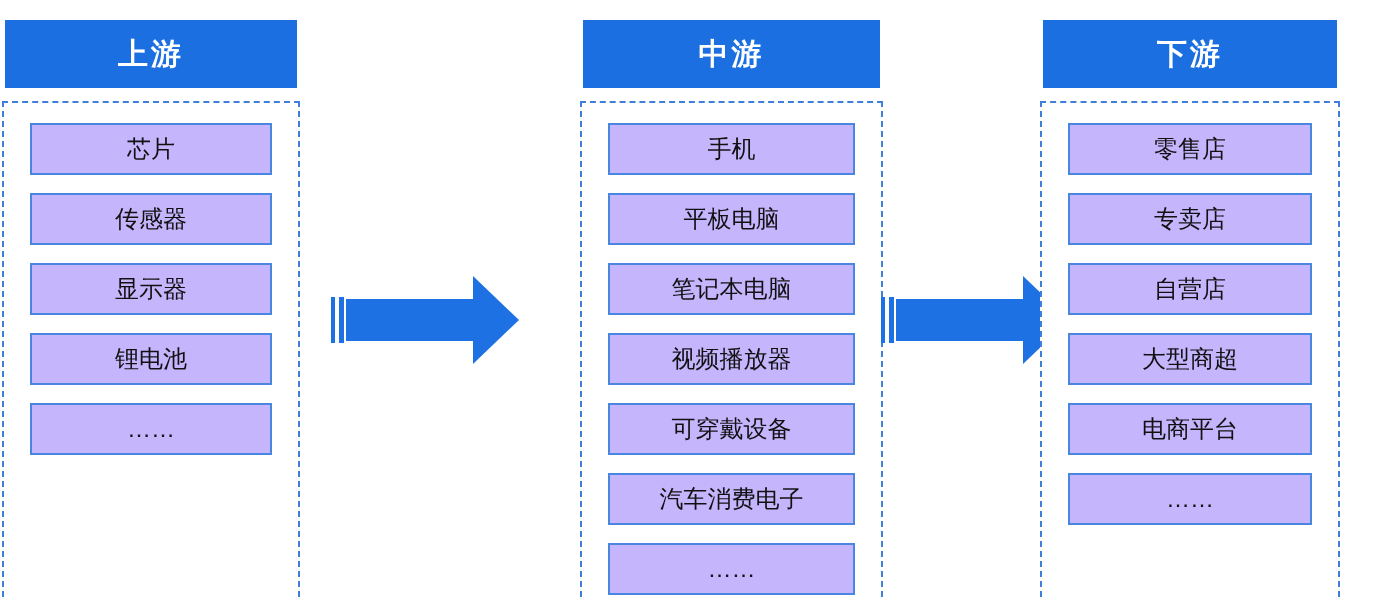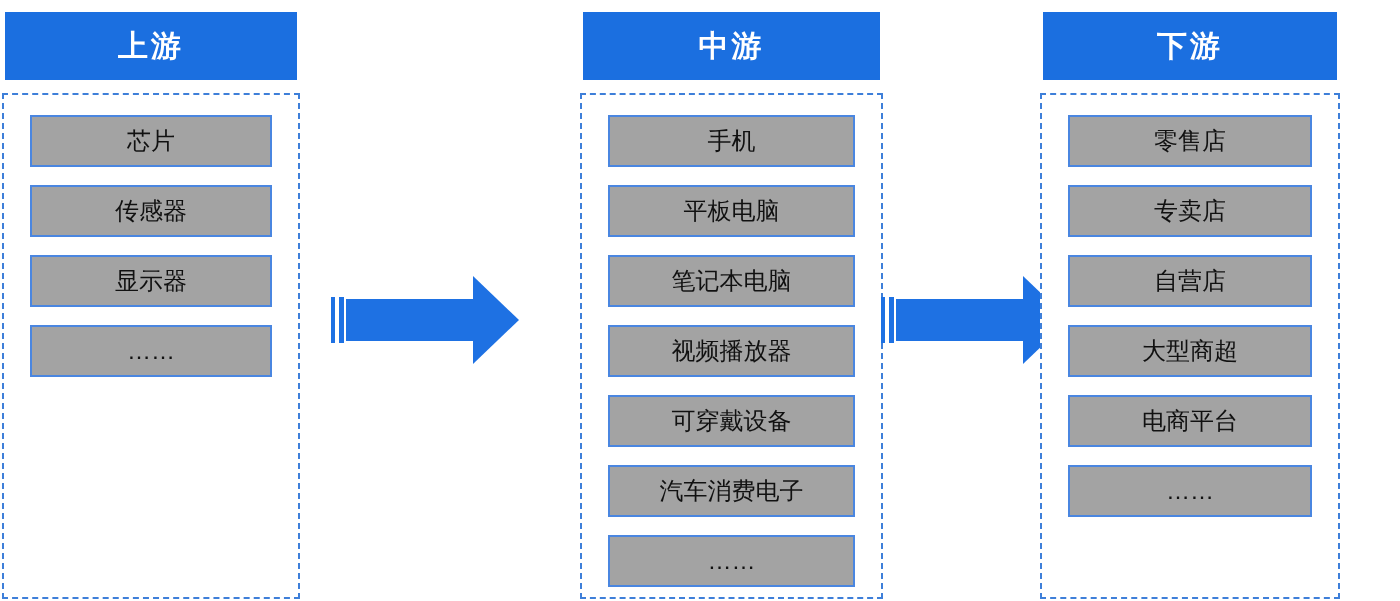--- a/index.html
+++ b/index.html
@@ -6,21 +6,21 @@
   html, body { width: 1400px; height: 601px; background: #ffffff; overflow: hidden; }
   body { position: relative; font-family: "Liberation Sans", sans-serif; }
 
   .column { position: absolute; top: 8px; }
   .col-upstream   { left: 2px;    width: 298px; }
   .col-midstream  { left: 580px;  width: 303px; }
   .col-downstream { left: 1040px; width: 300px; }
 
   .col-header {
     height: 68px;
-    margin: 4px 3px;
+    margin: 12px 3px;
     background: #1b6fe0;
     color: #ffffff;
     font-size: 30px;
     font-weight: bold;
     letter-spacing: 3px;
     display: flex;
     align-items: center;
     justify-content: center;
   }
 
@@ -32,21 +32,21 @@
     display: flex;
     flex-direction: column;
     gap: 18px;
     background: #ffffff;
   }
 
   .item-box {
     flex: none;
     height: 52px;
     border: 2px solid #4a86e0;
-    background: #a3a3a3;
+    background: #c4b5fd;
     color: #111111;
     font-size: 24px;
     display: flex;
     align-items: center;
     justify-content: center;
     white-space: nowrap;
   }
 
   .arrow {
     position: absolute;
@@ -60,20 +60,21 @@
 </style>
 </head>
 <body>
 
 <div class="column col-upstream">
   <div class="col-header">上游</div>
   <div class="col-body">
     <div class="item-box">芯片</div>
     <div class="item-box">传感器</div>
     <div class="item-box">显示器</div>
+    <div class="item-box">锂电池</div>
     <div class="item-box">……</div>
   </div>
 </div>
 
 <div class="arrow arrow-1">
   <svg viewBox="0 0 188 88" xmlns="http://www.w3.org/2000/svg">
     <rect x="0" y="21" width="4" height="46" fill="#1e71e3"></rect>
     <rect x="8" y="21" width="5" height="46" fill="#1e71e3"></rect>
     <rect x="15" y="23" width="128" height="42" fill="#1e71e3"></rect>
     <polygon points="142,0 188,44 142,88" fill="#1e71e3"></polygon>

